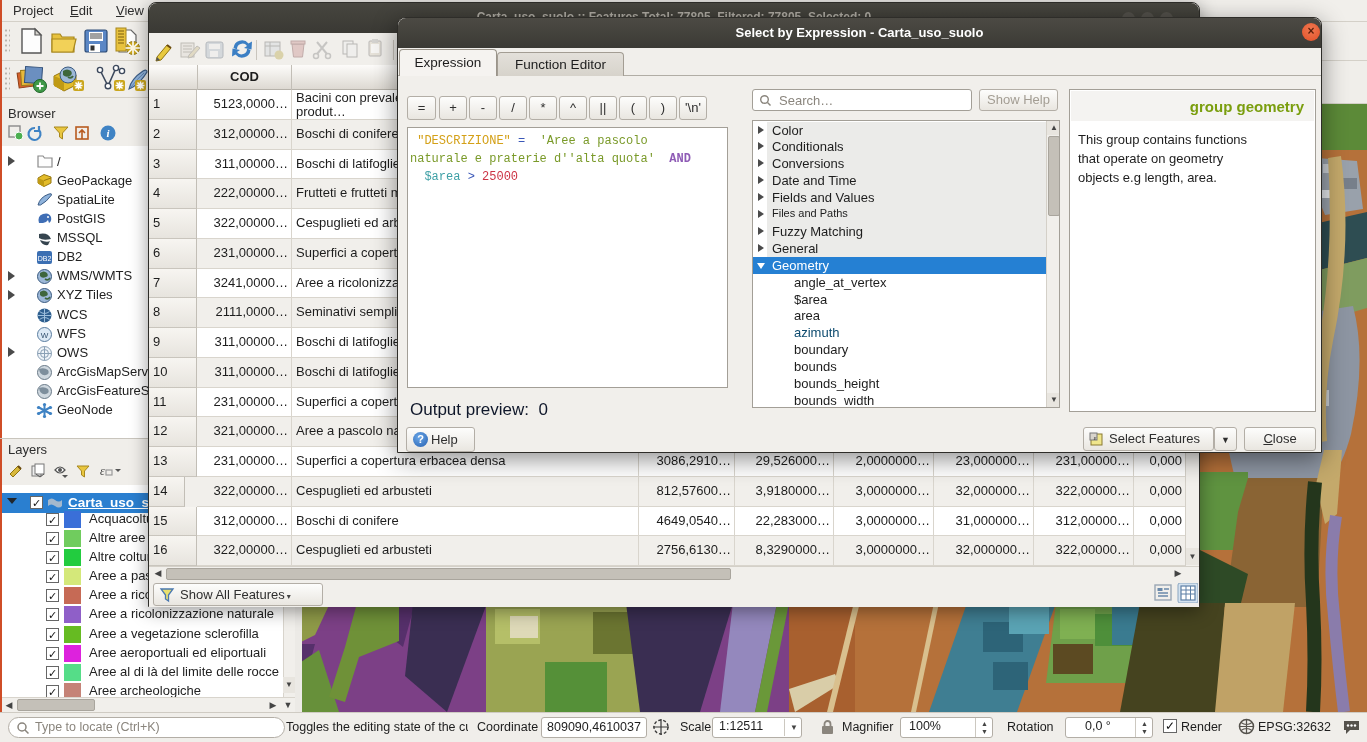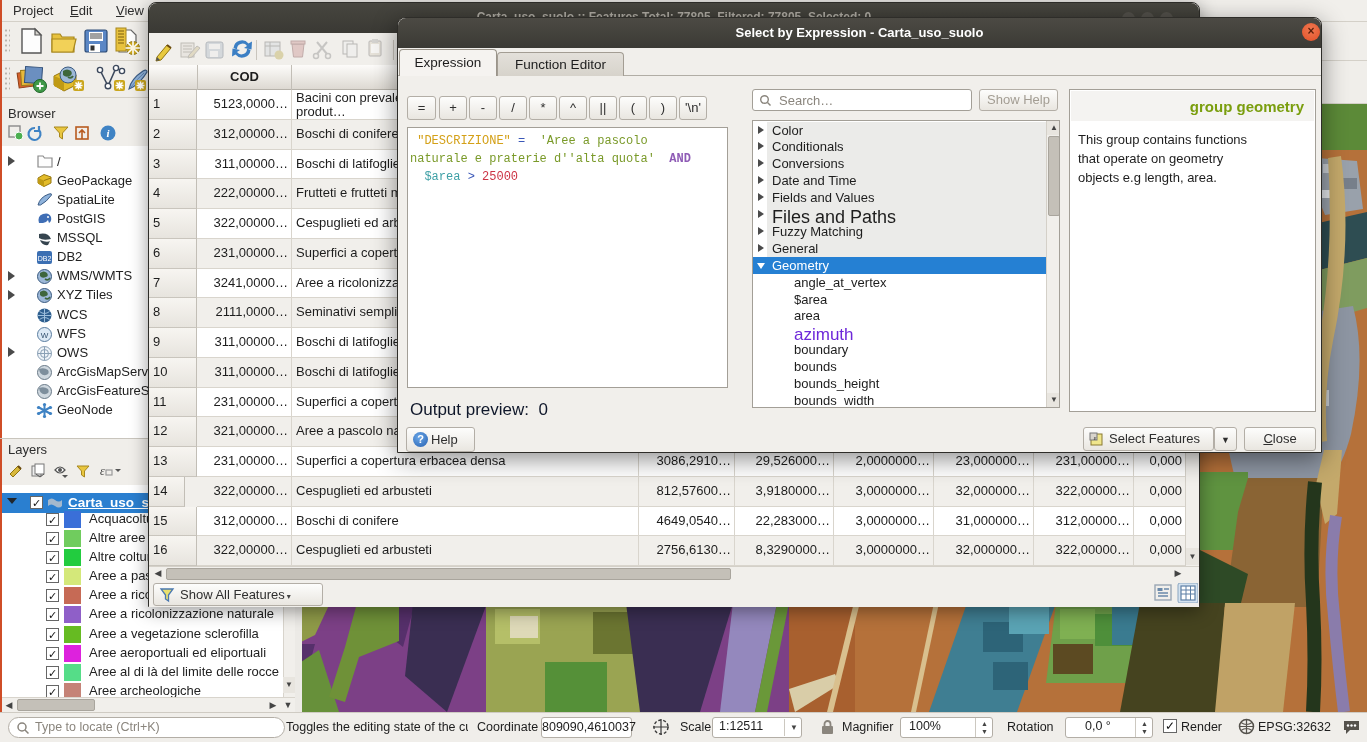--- a/index.html
+++ b/index.html
@@ -581,32 +581,32 @@
     <div class="abs" style="left:19px;top:1.5px;font-size:13px;color:#1d1d1d">Color</div>
     <div class="abs" style="left:5px;top:21.4px;width:0;height:0;border-top:4.5px solid transparent;border-bottom:4.5px solid transparent;border-left:6px solid #4a4a4a"></div>
     <div class="abs" style="left:19px;top:18.4px;font-size:13px;color:#1d1d1d">Conditionals</div>
     <div class="abs" style="left:5px;top:38.3px;width:0;height:0;border-top:4.5px solid transparent;border-bottom:4.5px solid transparent;border-left:6px solid #4a4a4a"></div>
     <div class="abs" style="left:19px;top:35.3px;font-size:13px;color:#1d1d1d">Conversions</div>
     <div class="abs" style="left:5px;top:55.2px;width:0;height:0;border-top:4.5px solid transparent;border-bottom:4.5px solid transparent;border-left:6px solid #4a4a4a"></div>
     <div class="abs" style="left:19px;top:52.2px;font-size:13px;color:#1d1d1d">Date and Time</div>
     <div class="abs" style="left:5px;top:72.1px;width:0;height:0;border-top:4.5px solid transparent;border-bottom:4.5px solid transparent;border-left:6px solid #4a4a4a"></div>
     <div class="abs" style="left:19px;top:69.1px;font-size:13px;color:#1d1d1d">Fields and Values</div>
     <div class="abs" style="left:5px;top:89.0px;width:0;height:0;border-top:4.5px solid transparent;border-bottom:4.5px solid transparent;border-left:6px solid #4a4a4a"></div>
-    <div class="abs" style="left:19px;top:86.0px;font-size:18px;color:#1d1d1d">Files and Paths</div>
+    <div class="abs" style="left:19px;top:86.0px;font-size:11px;color:#1d1d1d">Files and Paths</div>
     <div class="abs" style="left:5px;top:105.9px;width:0;height:0;border-top:4.5px solid transparent;border-bottom:4.5px solid transparent;border-left:6px solid #4a4a4a"></div>
     <div class="abs" style="left:19px;top:102.9px;font-size:13px;color:#1d1d1d">Fuzzy Matching</div>
     <div class="abs" style="left:5px;top:122.8px;width:0;height:0;border-top:4.5px solid transparent;border-bottom:4.5px solid transparent;border-left:6px solid #4a4a4a"></div>
     <div class="abs" style="left:19px;top:119.8px;font-size:13px;color:#1d1d1d">General</div>
     <div class="abs" style="left:0;top:135.7px;width:293px;height:16.9px;background:#2580d3"></div>
     <div class="abs" style="left:4px;top:141.7px;width:0;height:0;border-left:4.5px solid transparent;border-right:4.5px solid transparent;border-top:6px solid #fff"></div>
     <div class="abs" style="left:19px;top:136.7px;font-size:13px;color:#fff">Geometry</div>
     <div class="abs" style="left:41px;top:153.6px;font-size:13px;color:#1d1d1d">angle_at_vertex</div>
     <div class="abs" style="left:41px;top:170.5px;font-size:13px;color:#1d1d1d">$area</div>
     <div class="abs" style="left:41px;top:187.4px;font-size:13px;color:#1d1d1d">area</div>
-    <div class="abs" style="left:41px;top:204.3px;font-size:17px;color:#6d28d9">azimuth</div>
+    <div class="abs" style="left:41px;top:204.3px;font-size:13px;color:#0c4a6e">azimuth</div>
     <div class="abs" style="left:41px;top:221.2px;font-size:13px;color:#1d1d1d">boundary</div>
     <div class="abs" style="left:41px;top:238.1px;font-size:13px;color:#1d1d1d">bounds</div>
     <div class="abs" style="left:41px;top:255.0px;font-size:13px;color:#1d1d1d">bounds_height</div>
     <div class="abs" style="left:41px;top:271.9px;font-size:13px;color:#1d1d1d">bounds_width</div>
 
     <div class="abs" style="left:293px;top:0;width:15px;height:286px;background:#f1efeb;border-left:1px solid #d4d0c8;box-sizing:border-box"></div>
     <div class="abs" style="left:294px;top:0;width:14px;height:14px;background:#e8e5df;color:#444;font-size:8px;text-align:center;line-height:14px">▲</div>
     <div class="abs" style="left:295px;top:15px;width:12px;height:80px;background:#c4c0b8;border:1px solid #a9a59d;border-radius:2px;box-sizing:border-box"></div>
     <div class="abs" style="left:294px;top:272px;width:14px;height:14px;background:#e8e5df;color:#444;font-size:8px;text-align:center;line-height:14px">▼</div>
     </div>
@@ -632,21 +632,21 @@
 <div id="status" class="abs" style="left:0;top:712px;width:1367px;height:30px;background:#f0eeea;border-top:1px solid #cfcbc3;box-sizing:border-box;font-size:12.5px;color:#1d1d1d">
   <div class="abs" style="left:8px;top:4px;width:277px;height:21px;background:#fff;border:1px solid #b3aea6;border-radius:11px;box-sizing:border-box">
     <svg style="position:absolute;left:7px;top:3px" width="14" height="14" viewBox="0 0 14 14">
         <circle cx="6" cy="6" r="4" fill="none" stroke="#8a857d" stroke-width="1.5"></circle>
         <path d="M9 9 l3.5 3.5" stroke="#8a857d" stroke-width="1.5"></path>
       </svg>
     <span style="position:absolute;left:26px;top:2px;color:#8a857d">Type to locate (Ctrl+K)</span>
   </div>
   <div class="abs" style="left:286px;top:7px;width:182px;white-space:nowrap;overflow:hidden">Toggles the editing state of the cu</div>
   <div class="abs" style="left:477px;top:7px">Coordinate</div>
-  <div class="abs" style="left:541px;top:4px;width:91px;height:21px;background:#fff;border:1px solid #b3aea6;border-radius:3px;box-sizing:border-box;text-align:center;line-height:19px">809090,4610037</div>
+  <div class="abs" style="left:541px;top:4px;width:106px;height:21px;background:#fff;border:1px solid #b3aea6;border-radius:3px;box-sizing:border-box;text-align:center;line-height:19px">809090,4610037</div>
   <svg class="abs" style="left:651px;top:4px" width="20" height="20" viewBox="0 0 20 20">
       <circle cx="10" cy="10" r="7" fill="none" stroke="#3a3a3a" stroke-width="1.4" stroke-dasharray="3 2"></circle>
       <path d="M10 2 v16 M2 10 h16" stroke="#3a3a3a" stroke-width="1.2"></path>
     </svg>
   <div class="abs" style="left:680px;top:7px">Scale</div>
   <div class="abs" style="left:712px;top:4px;width:90px;height:21px;background:#fff;border:1px solid #b3aea6;border-radius:3px;box-sizing:border-box;padding:1px 0 0 6px">1:12511<span style="position:absolute;right:3px;top:5px;font-size:8px;color:#444">▼</span><span style="position:absolute;right:16px;top:1px;height:17px;border-left:1px solid #ccc8c0"></span></div>
   <svg class="abs" style="left:820px;top:6px" width="15" height="17" viewBox="0 0 15 17">
       <rect x="2" y="7" width="11" height="8" rx="1" fill="#8a857d"></rect>
       <path d="M4.5 7 v-2 a3 3 0 0 1 6 0 v2" fill="none" stroke="#8a857d" stroke-width="1.8"></path>
     </svg>

